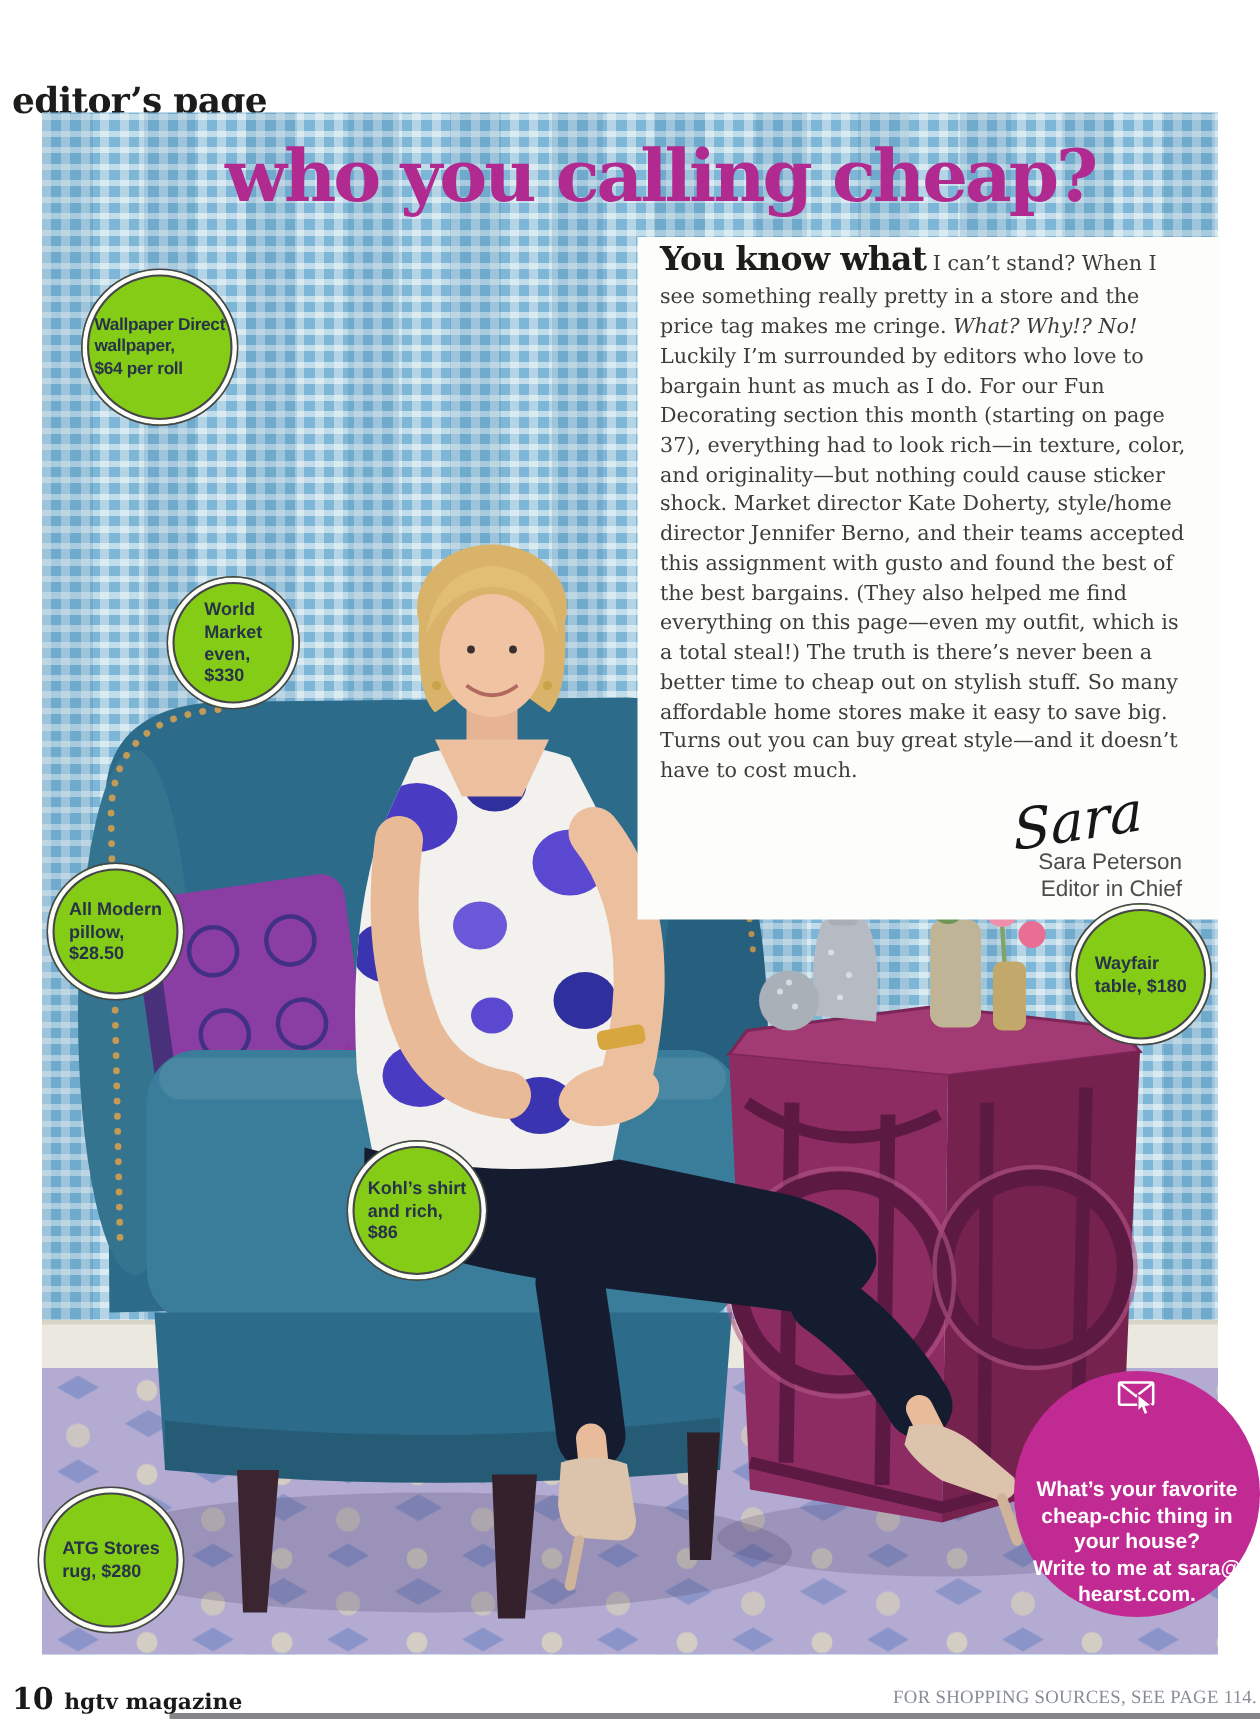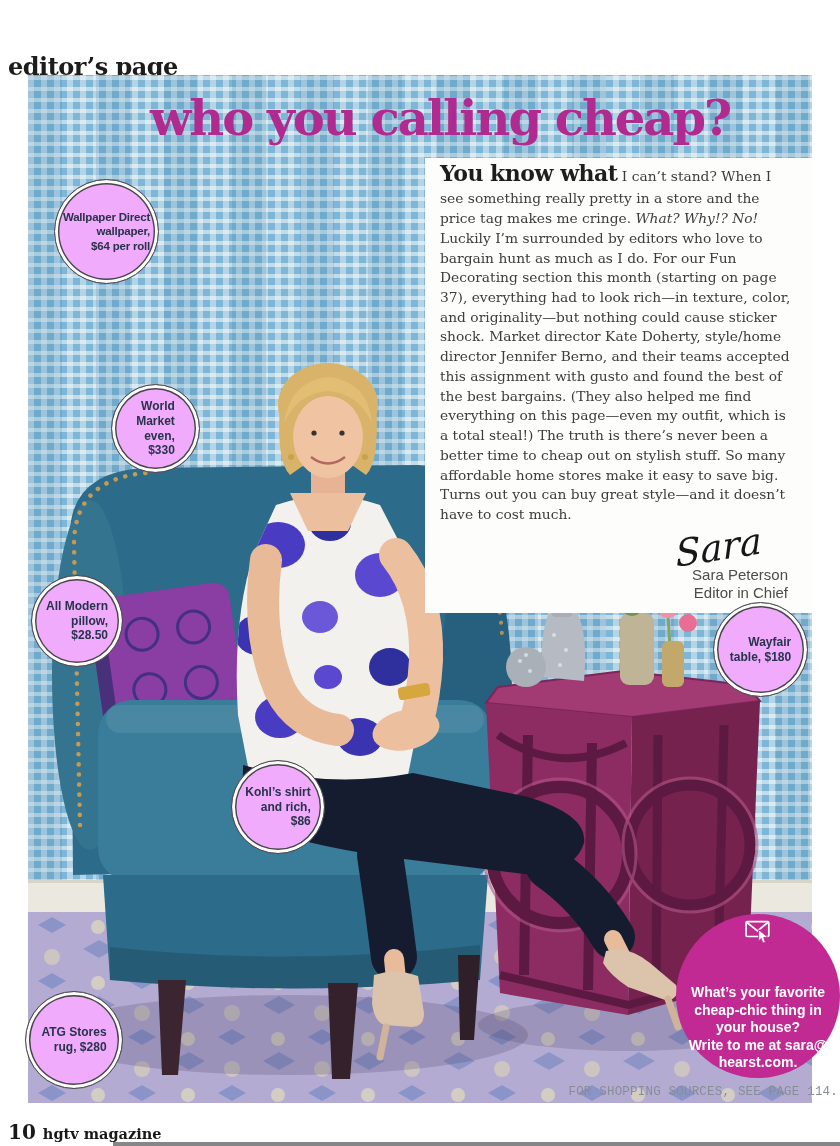--- a/index.html
+++ b/index.html
@@ -33,44 +33,44 @@
   .lead-in{font-family:"DejaVu Serif",serif;font-weight:bold;font-size:22px;letter-spacing:-0.5px;
     color:#1d1d1b;}
   .italic{font-style:italic;}
   .sig-block{margin-top:4px;text-align:right;padding-right:10px;}
   .sig-script{display:inline-block;font-family:"DejaVu Serif",serif;font-style:italic;
     font-size:37px;color:#17171a;transform:rotate(-9deg) skewX(-6deg);line-height:1;margin-right:26px;}
   .sig-name,.sig-title{font-family:"Liberation Sans",sans-serif;font-size:15px;color:#4c4c4a;
     line-height:1.25;}
 
   
-  .callout{position:absolute;z-index:7;border-radius:50%;background:#f0abfc;
+  .callout{position:absolute;z-index:7;border-radius:50%;background:#84cc16;
     border:1.6px solid #45454a;
     box-shadow:inset 0 0 0 3px #fcfcf9, inset 0 0 0 4.4px #45454a;
-    display:flex;align-items:center;justify-content:center;text-align:right;}
+    display:flex;align-items:center;justify-content:center;text-align:left;}
   .callout-text{font-family:"Liberation Sans",sans-serif;font-weight:bold;font-size:12px;
     line-height:1.24;color:#273349;}
   .callout-text span{display:block;}
   .callout.small-text .callout-text{font-size:11.5px;letter-spacing:-0.2px;}
 
   
   .mail-bubble{position:absolute;left:676px;top:914px;width:164px;height:164px;z-index:7;
     border-radius:50%;background:#c02a92;display:flex;flex-direction:column;align-items:center;
     justify-content:center;text-align:center;padding:6px;box-sizing:border-box;gap:36px;}
   .mail-bubble .mail-text{font-family:"Liberation Sans",sans-serif;font-weight:bold;
     font-size:14px;line-height:1.26;color:#ffffff;}
   .mail-bubble .mail-text span{display:block;}
   .mail-icon{margin-bottom:4px;}
 
   
   .footer-left{position:absolute;left:8px;top:1120px;font-family:"DejaVu Serif",serif;
     font-weight:bold;color:#191917;}
   .footer-left .pageno{font-size:20px;}
   .footer-left .magname{font-size:14.5px;margin-left:7px;}
-  .footer-right{position:absolute;right:2px;top:1085px;font-family:Liberation Mono, monospace;
+  .footer-right{position:absolute;right:2px;top:1124px;font-family:Liberation Serif, serif;
     font-size:12.5px;letter-spacing:0.2px;color:#878d96;padding-left:36px;}
   .bottom-strip{position:absolute;left:113px;right:0;bottom:0;height:4px;background:#222226;opacity:.55;}
 </style>
 </head>
 <body>
 
 <div class="page">
 
   <div class="section-label">editor’s page</div>
 

